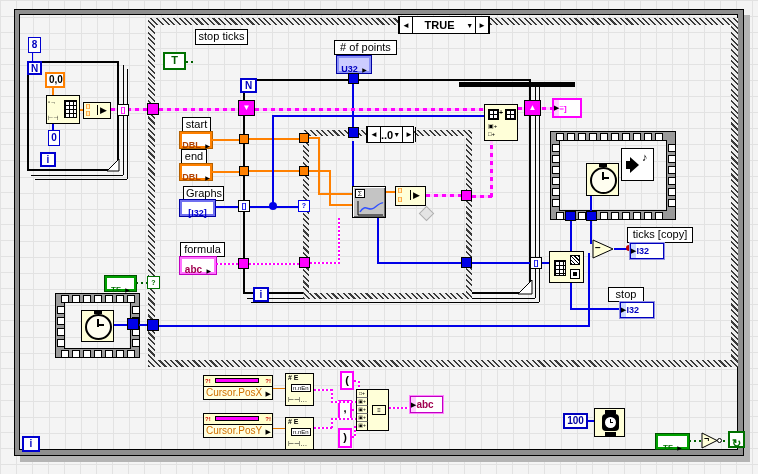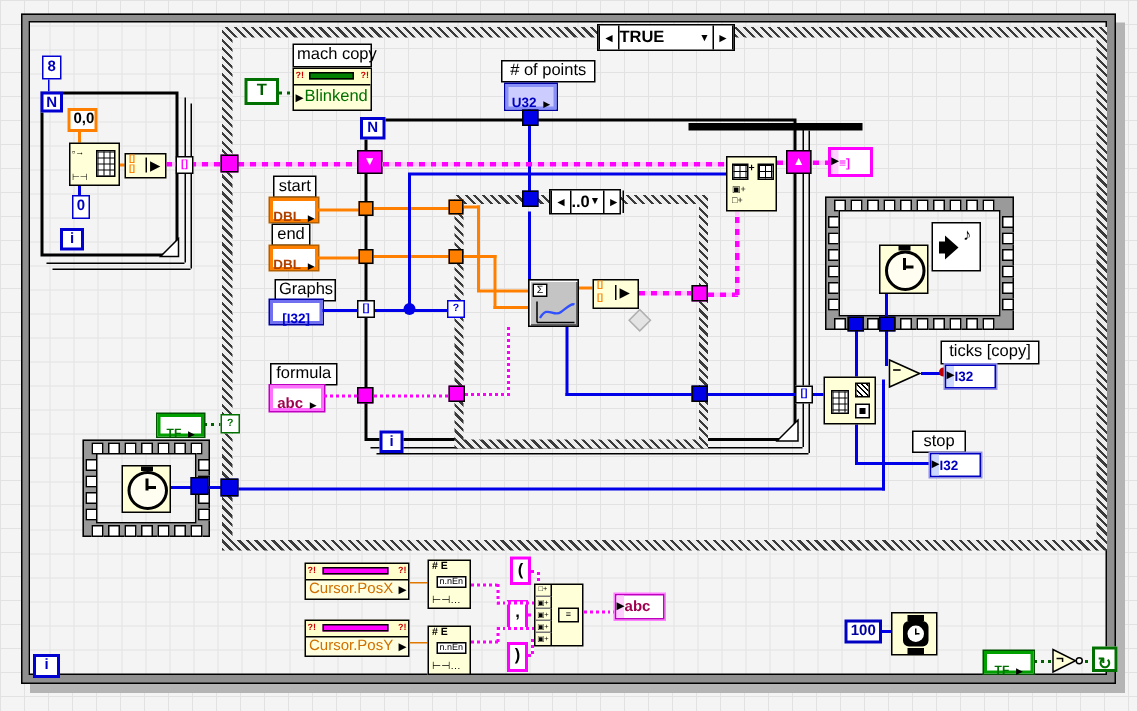--- a/index.html
+++ b/index.html
@@ -23,21 +23,21 @@
   .ov{width:2px;background:#ff8000}
   .o1{height:1px;background:#e07800}
   .pdh{height:3px;background:repeating-linear-gradient(90deg,#ff00ff 0 4px,#ffc8ff 4px 8px)}
   .pdv{width:3px;background:repeating-linear-gradient(0deg,#ff00ff 0 4px,#ffc8ff 4px 8px)}
   .psh{height:2px;background:repeating-linear-gradient(90deg,#ff00ff 0 2px,#ffffff 2px 4px)}
   .psv{width:2px;background:repeating-linear-gradient(0deg,#ff00ff 0 2px,#ffffff 2px 4px)}
   .gdh{height:2px;background:repeating-linear-gradient(90deg,#006000 0 2px,transparent 2px 5px)}
   .term{background:#fff;border:2px solid #0000d0;color:#0000c0;font-weight:bold;font-size:10px;text-align:center}
   .sel{background:#fff;border:1px solid #000;display:flex;align-items:center;font-size:11px;font-weight:bold}
   .sel .ar{font-size:8px;padding:0 2px;border-left:1px solid #000;border-right:1px solid #000;height:100%;display:flex;align-items:center}
-  .sel .tx{flex:1;text-align:left}
+  .sel .tx{flex:1;text-align:center}
   .sel .dn{font-size:7px;padding-right:2px}
   .sprk{position:absolute;width:6px;height:6px;background:#fff;border:1px solid #000}
   .seq{background:#9a9a9a;border:1px solid #000}
   .mg{background-color:#fff;border:1px solid #000;
     background-image:linear-gradient(to right,#000 1px,transparent 1px),linear-gradient(to bottom,#000 1px,transparent 1px);
     background-size:4px 4px}
   .dith{background:repeating-linear-gradient(45deg,#000 0 1px,#fff 1px 2.5px);border:1px solid #000}
   .ph{background:#ffffcc;border-bottom:1px solid #000;position:relative;height:10px}
   .qb{position:absolute;top:1px;font-size:6px;font-weight:bold;color:#d00000;line-height:8px}
   .face{position:absolute;border:2px solid #000;border-radius:50%;background:#fffef0}
@@ -89,32 +89,21 @@
     <span class="a" style="left:2px;top:0px;font-size:6px;color:#ff8000;font-weight:bold">[]</span>
     <span class="a" style="left:2px;top:7px;font-size:6px;color:#ff8000;font-weight:bold">[]</span>
     <span class="a" style="left:13px;top:2px;font-size:9px;border-left:1px solid #000;padding-left:2px">▶</span>
   </div>
   <div class="a term" style="left:40px;top:152px;width:16px;height:15px;line-height:11px">i</div>
 
   <div class="a pdh" style="left:111px;top:108px;width:132px"></div>
   <div class="a tun" style="left:117px;top:104px;width:12px;height:12px;background:#fff;color:#ff00ff">[]</div>
   <div class="a tun" style="left:147px;top:103px;width:12px;height:12px;background:#ff00ff"></div>
 
-  <div class="a lbl" style="left:195px;top:29px;width:53px;height:16px">mach copy</div>
-  <div class="a" style="left:195px;top:45px;width:53px;height:29px;border:1px solid #000;background:#ffffd8">
-    <div class="ph">
-      <span class="qb" style="left:1px">?!</span>
-      <div class="a" style="left:10px;top:2px;width:30px;height:5px;background:#008000;border:1px solid #000"></div>
-      <span class="qb" style="right:1px">?!</span>
-    </div>
-    <div style="position:relative;height:17px">
-      <span class="a arrow" style="left:1px;top:5px">▶</span>
-      <span class="a" style="left:7px;top:1px;font-size:11px;color:#007000">Blinkend</span>
-    </div>
-  </div>
+  <div class="a lbl" style="left:195px;top:29px;width:53px;height:16px">stop ticks</div>
   <div class="a lbl" style="left:163px;top:52px;width:23px;height:18px;border:2px solid #007000;color:#006000;font-weight:bold;line-height:13px">T</div>
   <div class="a gdh" style="left:186px;top:61px;width:9px"></div>
 
   <div class="a lbl" style="left:334px;top:40px;width:63px;height:15px"># of points</div>
   <div class="a" style="left:337px;top:56px;width:34px;height:17px;background:#ccccff;border:2px solid #8890f8;box-shadow:0 0 0 1px #0000a0;text-align:center">
     <span style="font-size:9px;font-weight:bold;color:#0000c0">U32</span>
     <span class="arrow" style="font-size:6px">▶</span>
   </div>
   <div class="a wv" style="left:352px;top:73px;height:113px"></div>
 

